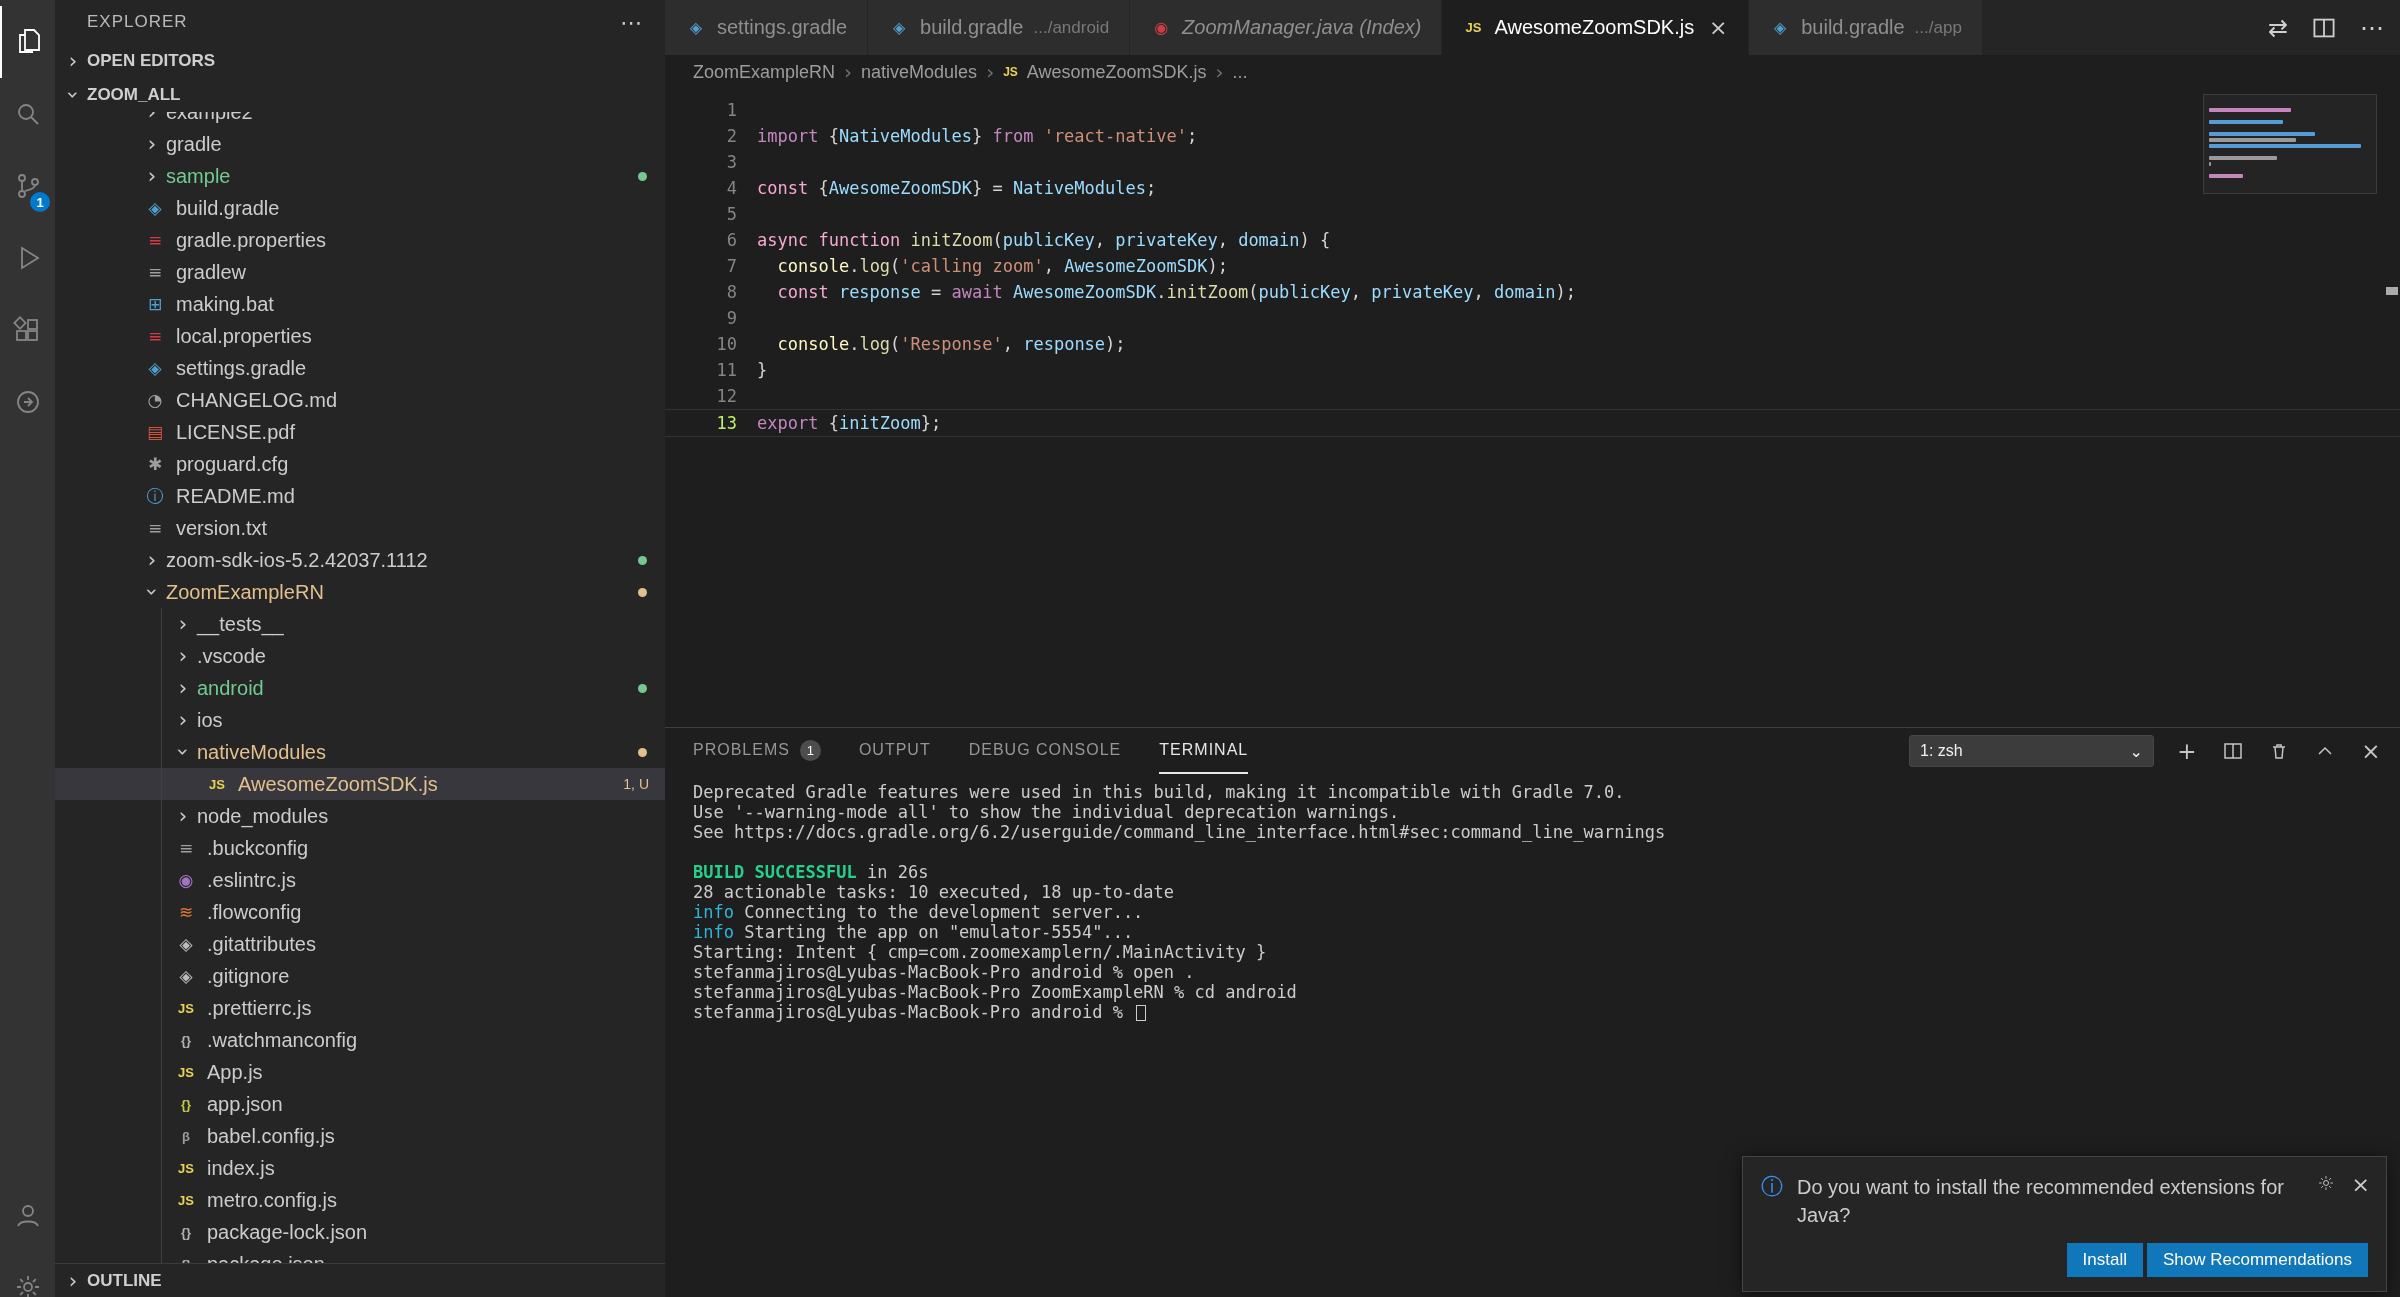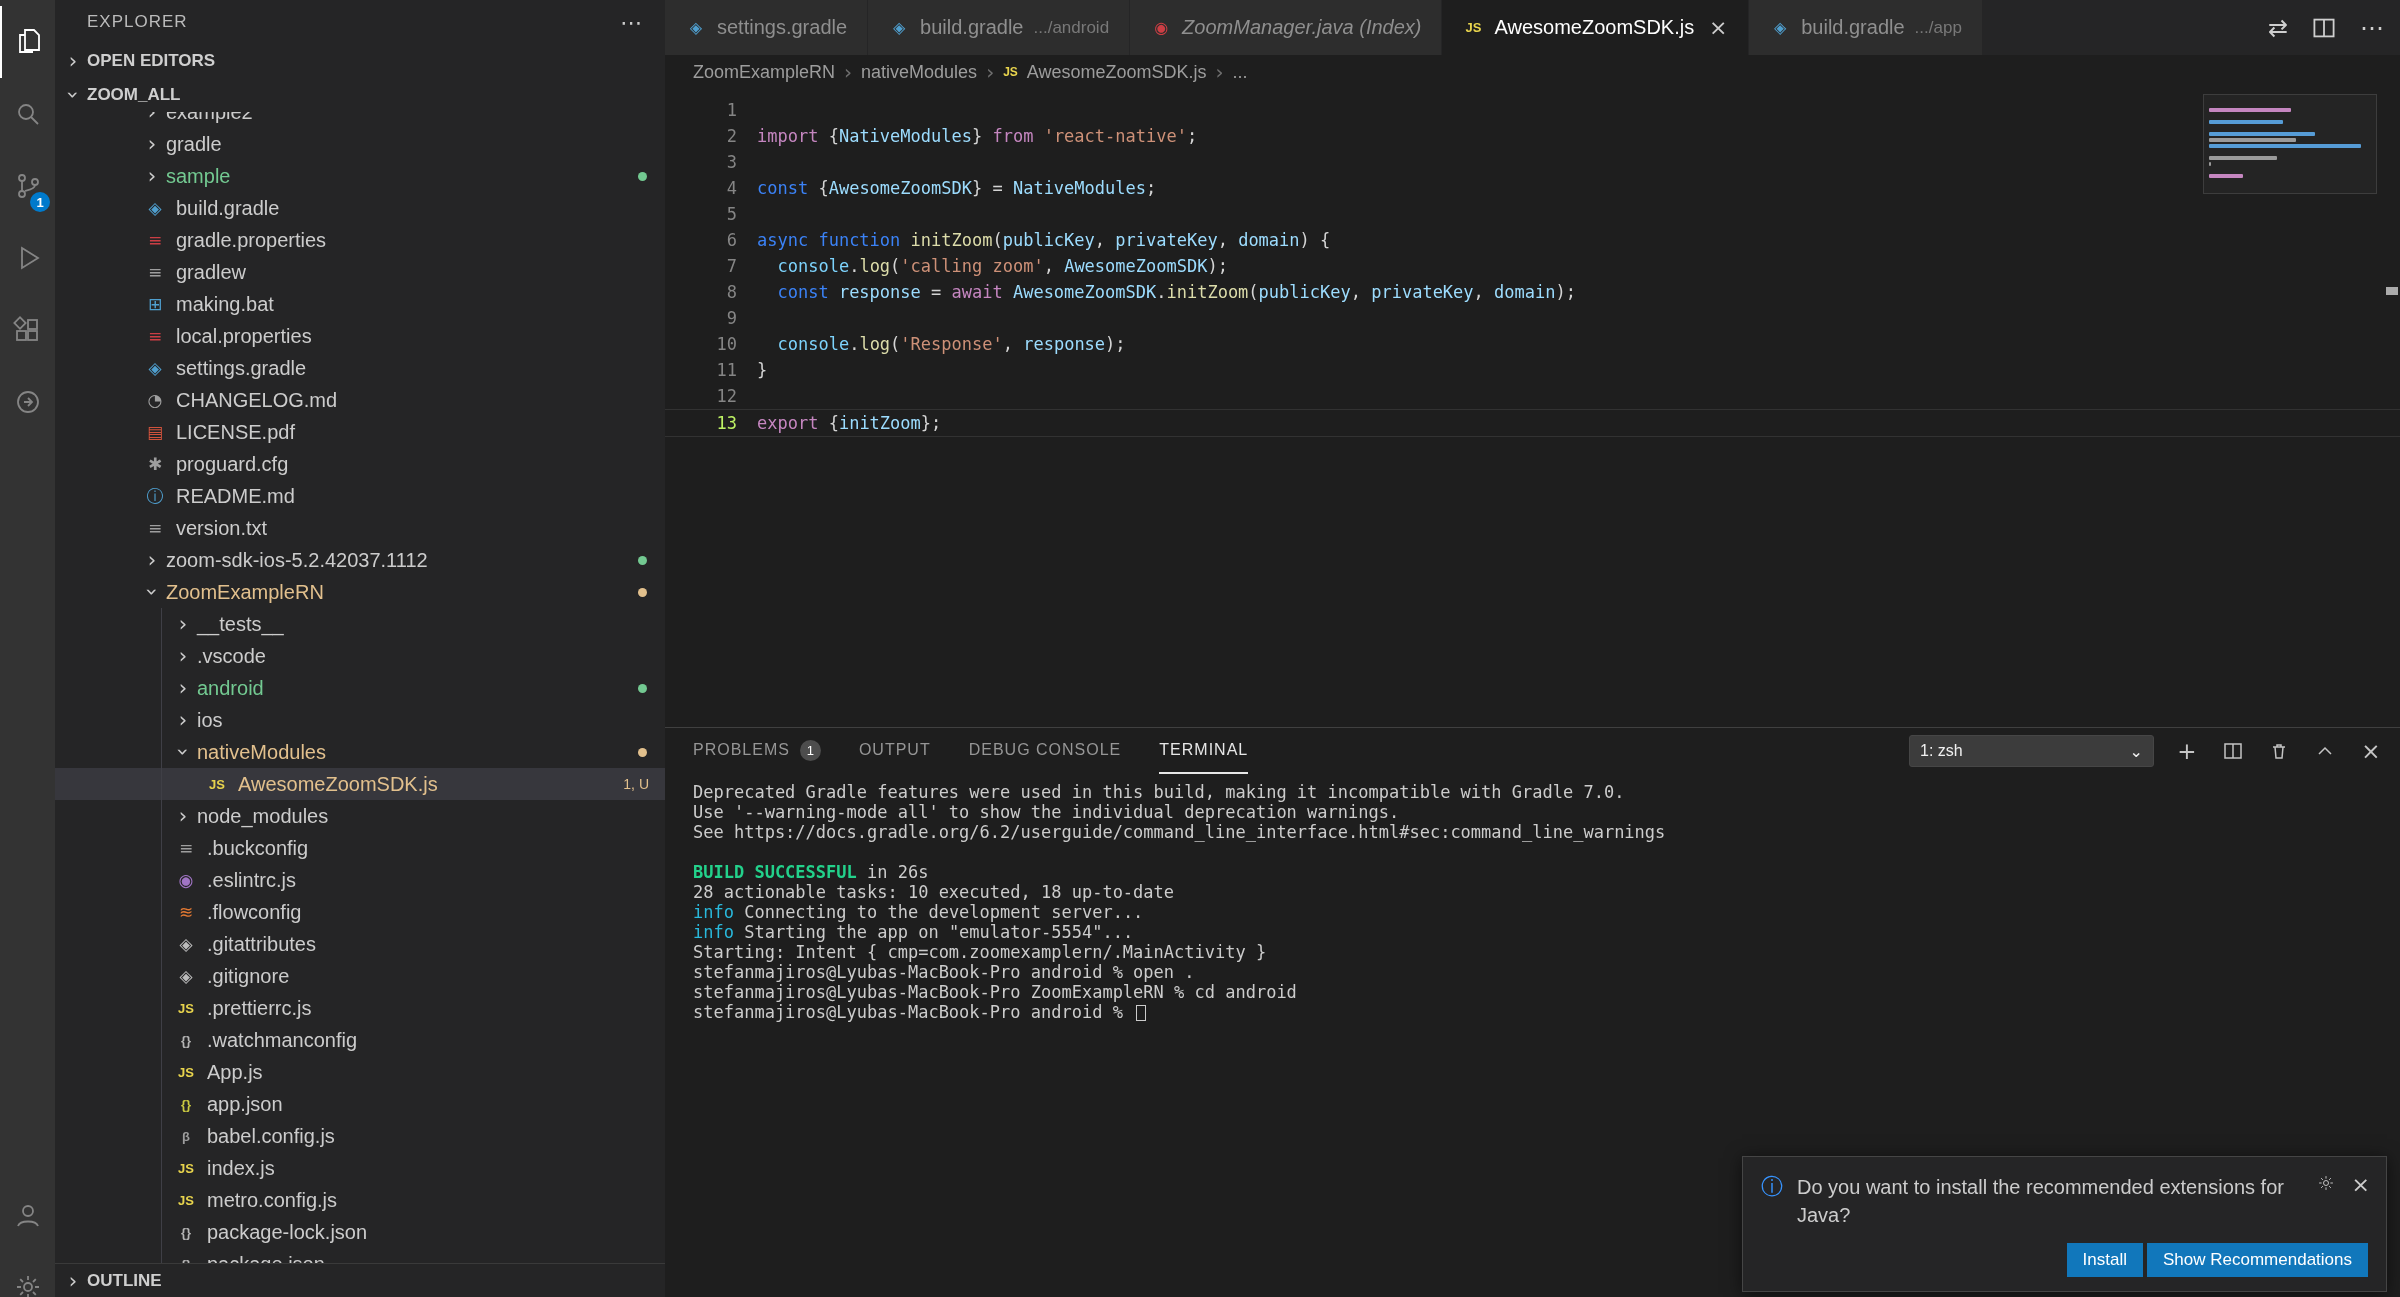--- a/index.html
+++ b/index.html
@@ -59,21 +59,21 @@
   .bc-js{font-size:12px;font-weight:bold;color:#e8d44d}
 
   
   .editor{position:relative;flex:1;overflow:hidden;background:#1e1e1e;font-family:"DejaVu Sans Mono",monospace}
   .code{padding-top:8px}
   .cline{display:flex;height:26px;line-height:26px;font-size:17px}
   .cline .lnum{width:72px;text-align:right;color:#858585;flex-shrink:0}
   .cline .lcode{margin-left:20px;white-space:pre}
   .cline.active{border-top:1px solid #323232;border-bottom:1px solid #323232;height:28px}
   .cline.active .lnum{color:#bef264}
-  .c-kw{color:#c586c0}.c-kw2{color:#3b82f6}.c-fn{color:#dcdcaa}.c-var{color:#9cdcfe}.c-str{color:#ce9178}.c-cls{color:#7dd3fc}.c-pun{color:#d4d4d4}
+  .c-kw{color:#c586c0}.c-kw2{color:#f9a8d4}.c-fn{color:#dcdcaa}.c-var{color:#9cdcfe}.c-str{color:#ce9178}.c-cls{color:#fef9c3}.c-pun{color:#d4d4d4}
   .minimap{position:absolute;top:6px;right:24px;width:172px;padding:7px 5px;background:rgba(121,121,121,0.08);outline:1px solid rgba(255,255,255,0.14)}
   .mline{height:4px;margin-bottom:2px;border-radius:1px}
   .scroll-marker{position:absolute;right:2px;top:198px;width:12px;height:8px;background:#c4c4c4;opacity:.85}
 
   
   .panel{height:570px;border-top:1px solid rgba(128,128,128,0.35);display:flex;flex-direction:column;flex-shrink:0;background:#1e1e1e}
   .panel-head{height:46px;display:flex;align-items:center;padding:0 16px 0 28px;flex-shrink:0}
   .ptabs{display:flex;height:100%}
   .ptab{display:flex;align-items:center;gap:10px;margin-right:38px;font-size:16px;letter-spacing:1px;color:#969696;height:100%;cursor:pointer;border-bottom:2px solid transparent}
   .ptab.active{color:#e7e7e7;border-bottom-color:#e7e7e7}

